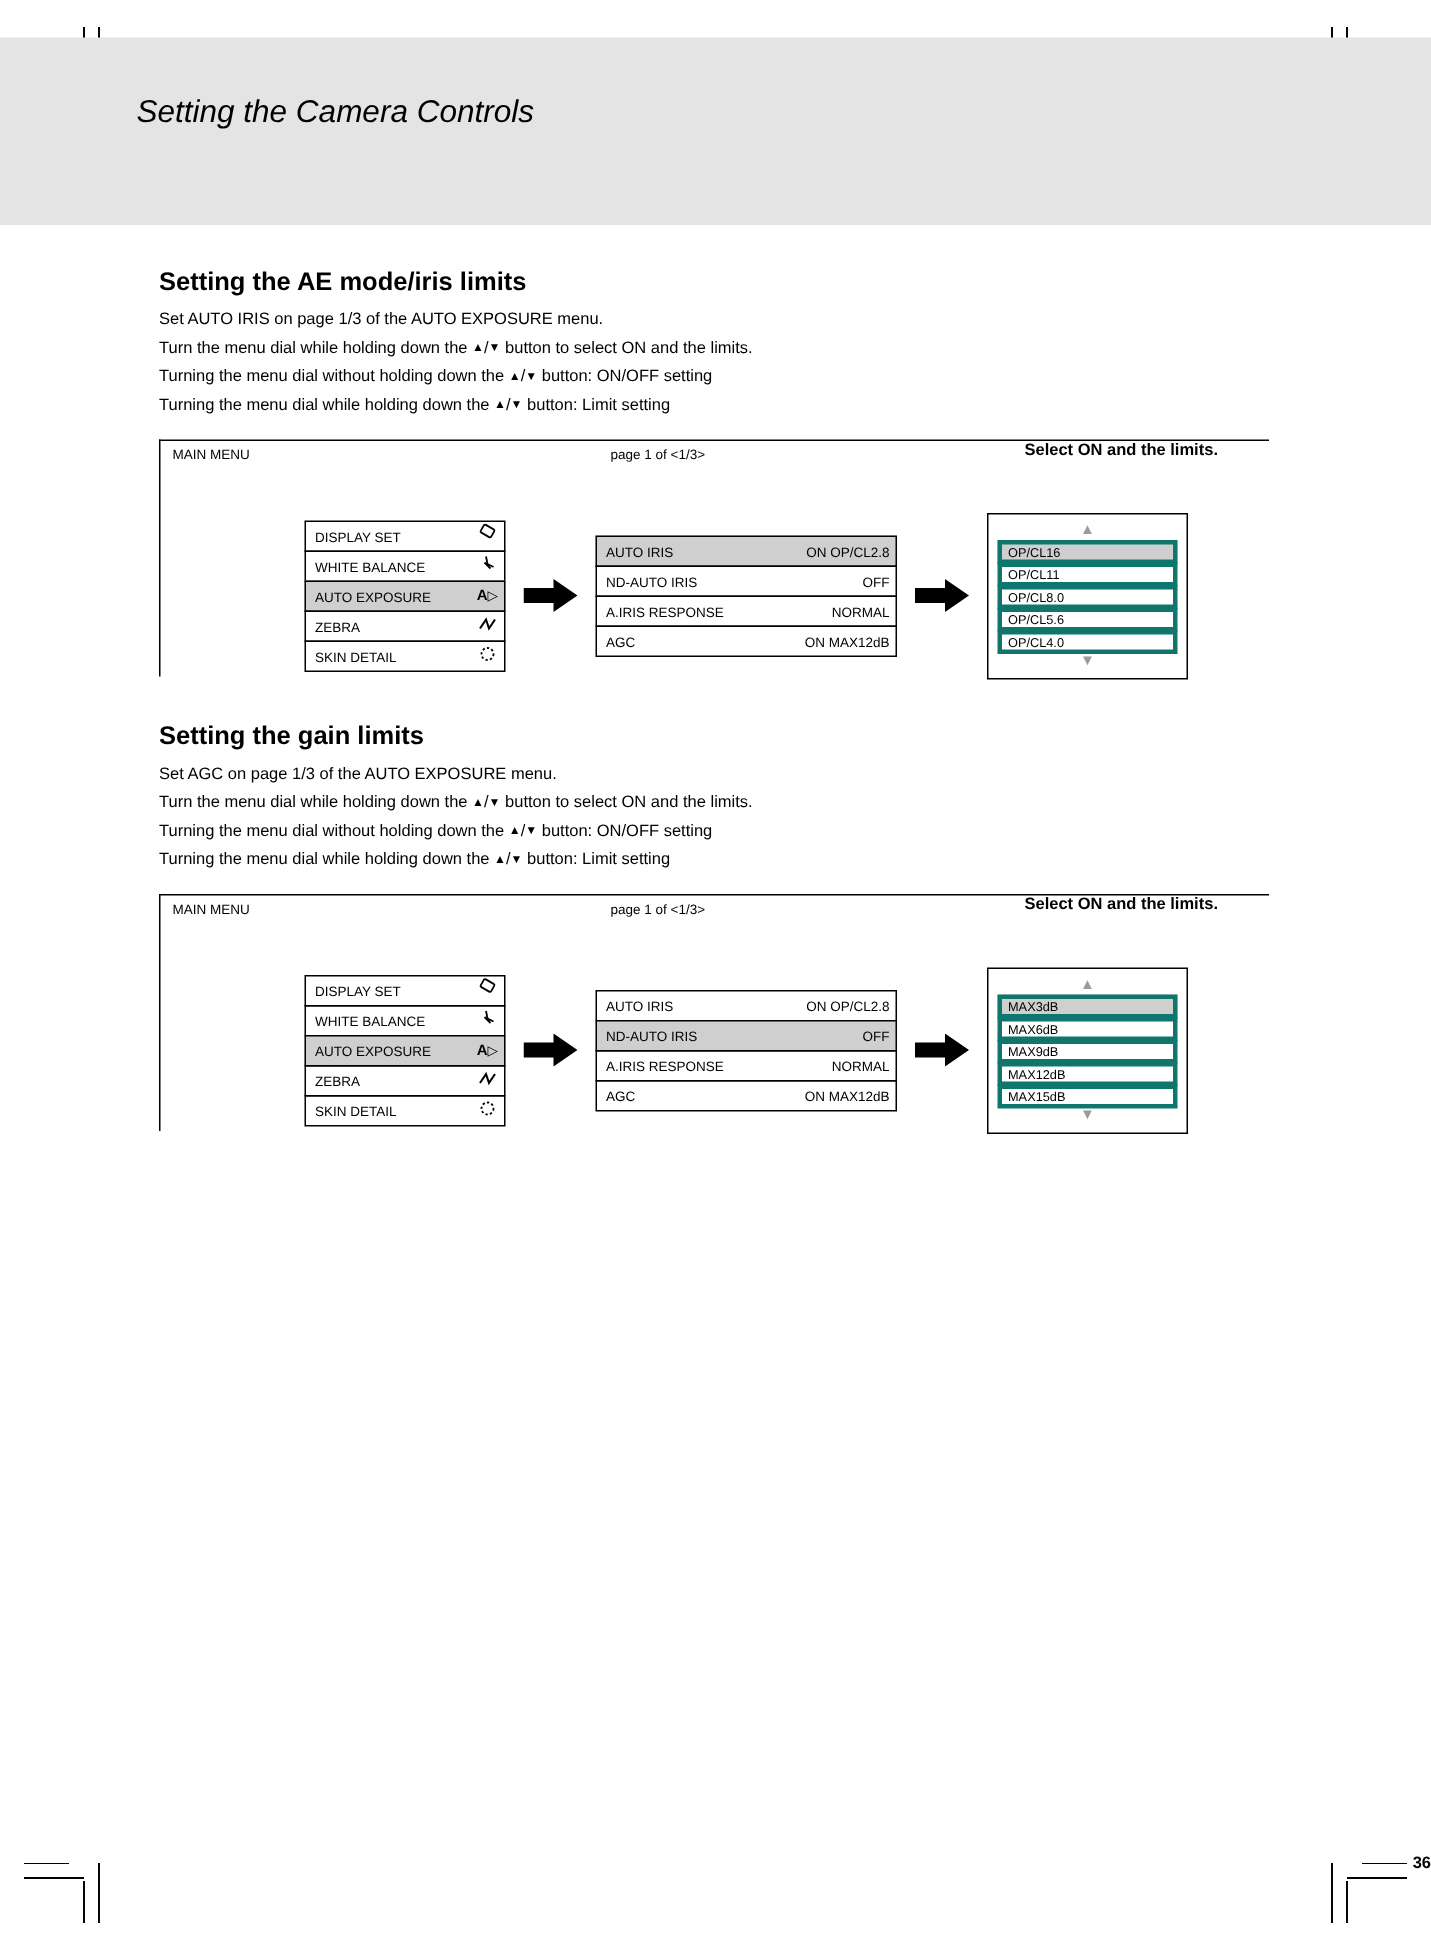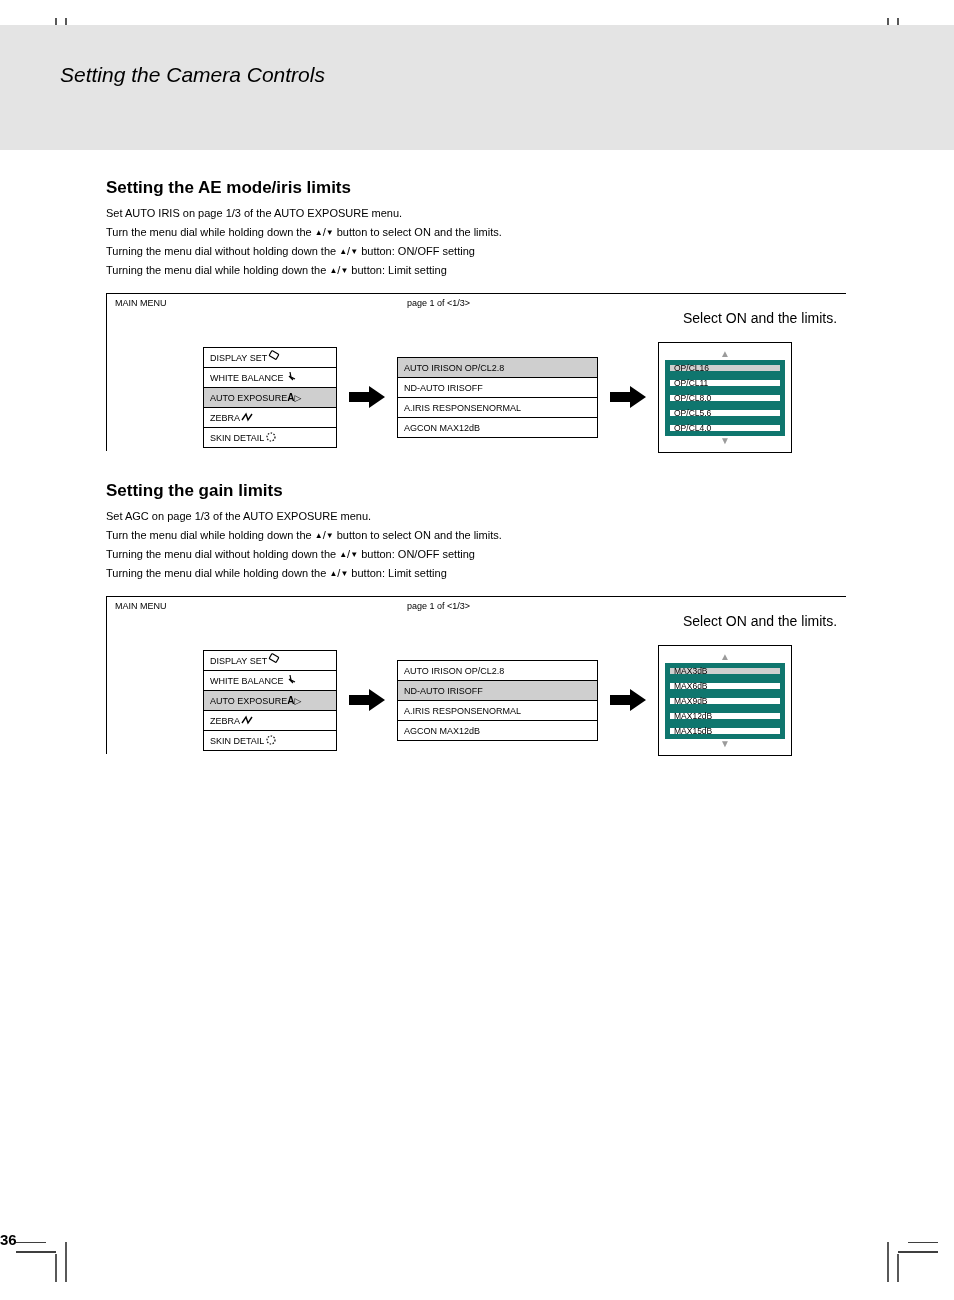--- a/index.html
+++ b/index.html
@@ -20,20 +20,21 @@
     top: 25px; left: 0; right: 0;
     height: 125px;
     background: #e4e4e4;
     padding: 38px 60px 0 60px;
   }
   .header-band .title {
     font-size: 21px;
     font-style: italic;
     font-weight: normal;
     margin-bottom: 10px;
+    margin-left: 31px;
   }
   .header-band .subtitle {
     font-size: 13px;
     font-weight: bold;
   }
   .main {
     position: absolute;
     top: 178px;
     left: 106px;
     width: 740px;
@@ -49,28 +50,29 @@
   .panel-wrap {
     position: relative;
     margin-top: 14px;
     border-left: 1px solid #000;
     border-top: 1px solid #000;
     padding: 48px 0 8px 96px;
     height: 158px;
   }
   .panel-wrap .hint1 { position: absolute; top: 4px; left: 8px; font-size: 9px; }
   .panel-wrap .hint2 { position: absolute; top: 4px; left: 300px; font-size: 9px; }
-  .panel-wrap .hint3 { position: absolute; top: 16px; left: 576px; font-size: 14px; }
+  .panel-wrap .hint3 { position: absolute; top: 0; left: 576px; font-size: 11px; font-weight: bold; }
   .row { display: flex; align-items: center; gap: 12px; }
   .menu-box { }
   .menu-row {
     border: 1px solid #000;
     height: 21px;
     display: flex;
     align-items: center;
+    justify-content: space-between;
     padding: 0 4px 0 6px;
     font-size: 9px;
     margin-bottom: -1px;
   }
   .menu-row.sel { background: #cfcfcf; }
   .menu-row .icon { font-size: 11px; line-height: 1; }
   .menu-a { width: 134px; }
   .menu-b { width: 201px; }
   .select-box {
     border: 1px solid #000;
@@ -79,36 +81,36 @@
     position: relative;
   }
   .select-box .scroll-tri {
     text-align: center;
     color: #9b9b9b;
     font-size: 10px;
     line-height: 1;
     margin: 1px 0;
   }
   .select-row {
-    border: 5px solid #0f766e;
+    border: 3px solid #0f766e;
     height: 16px;
     display: flex;
     align-items: center;
     padding: 0 4px;
     font-size: 8.5px;
     margin-bottom: -1px;
   }
   .select-row.sel { background: #cfcfcf; }
   .arrow-r svg { display: block; }
   .pgnum {
     position: absolute;
     left: 0; right: 0;
     bottom: 52px;
-    text-align: left;
-    font-size: 15px;
+    text-align: right;
+    font-size: 11px;
     font-weight: bold;
   }
   .icon-play { font-size: 9px; }
 </style>
 </head>
 <body>
 
 <div class="crop-mark" style="top:18px;left:16px">
 <svg width="56" height="40">
       <path d="M0 30 H40 M50 0 V40 M0 40 H30 M40 0 V28" stroke="#000" stroke-width="1.3" fill="none"></path>

